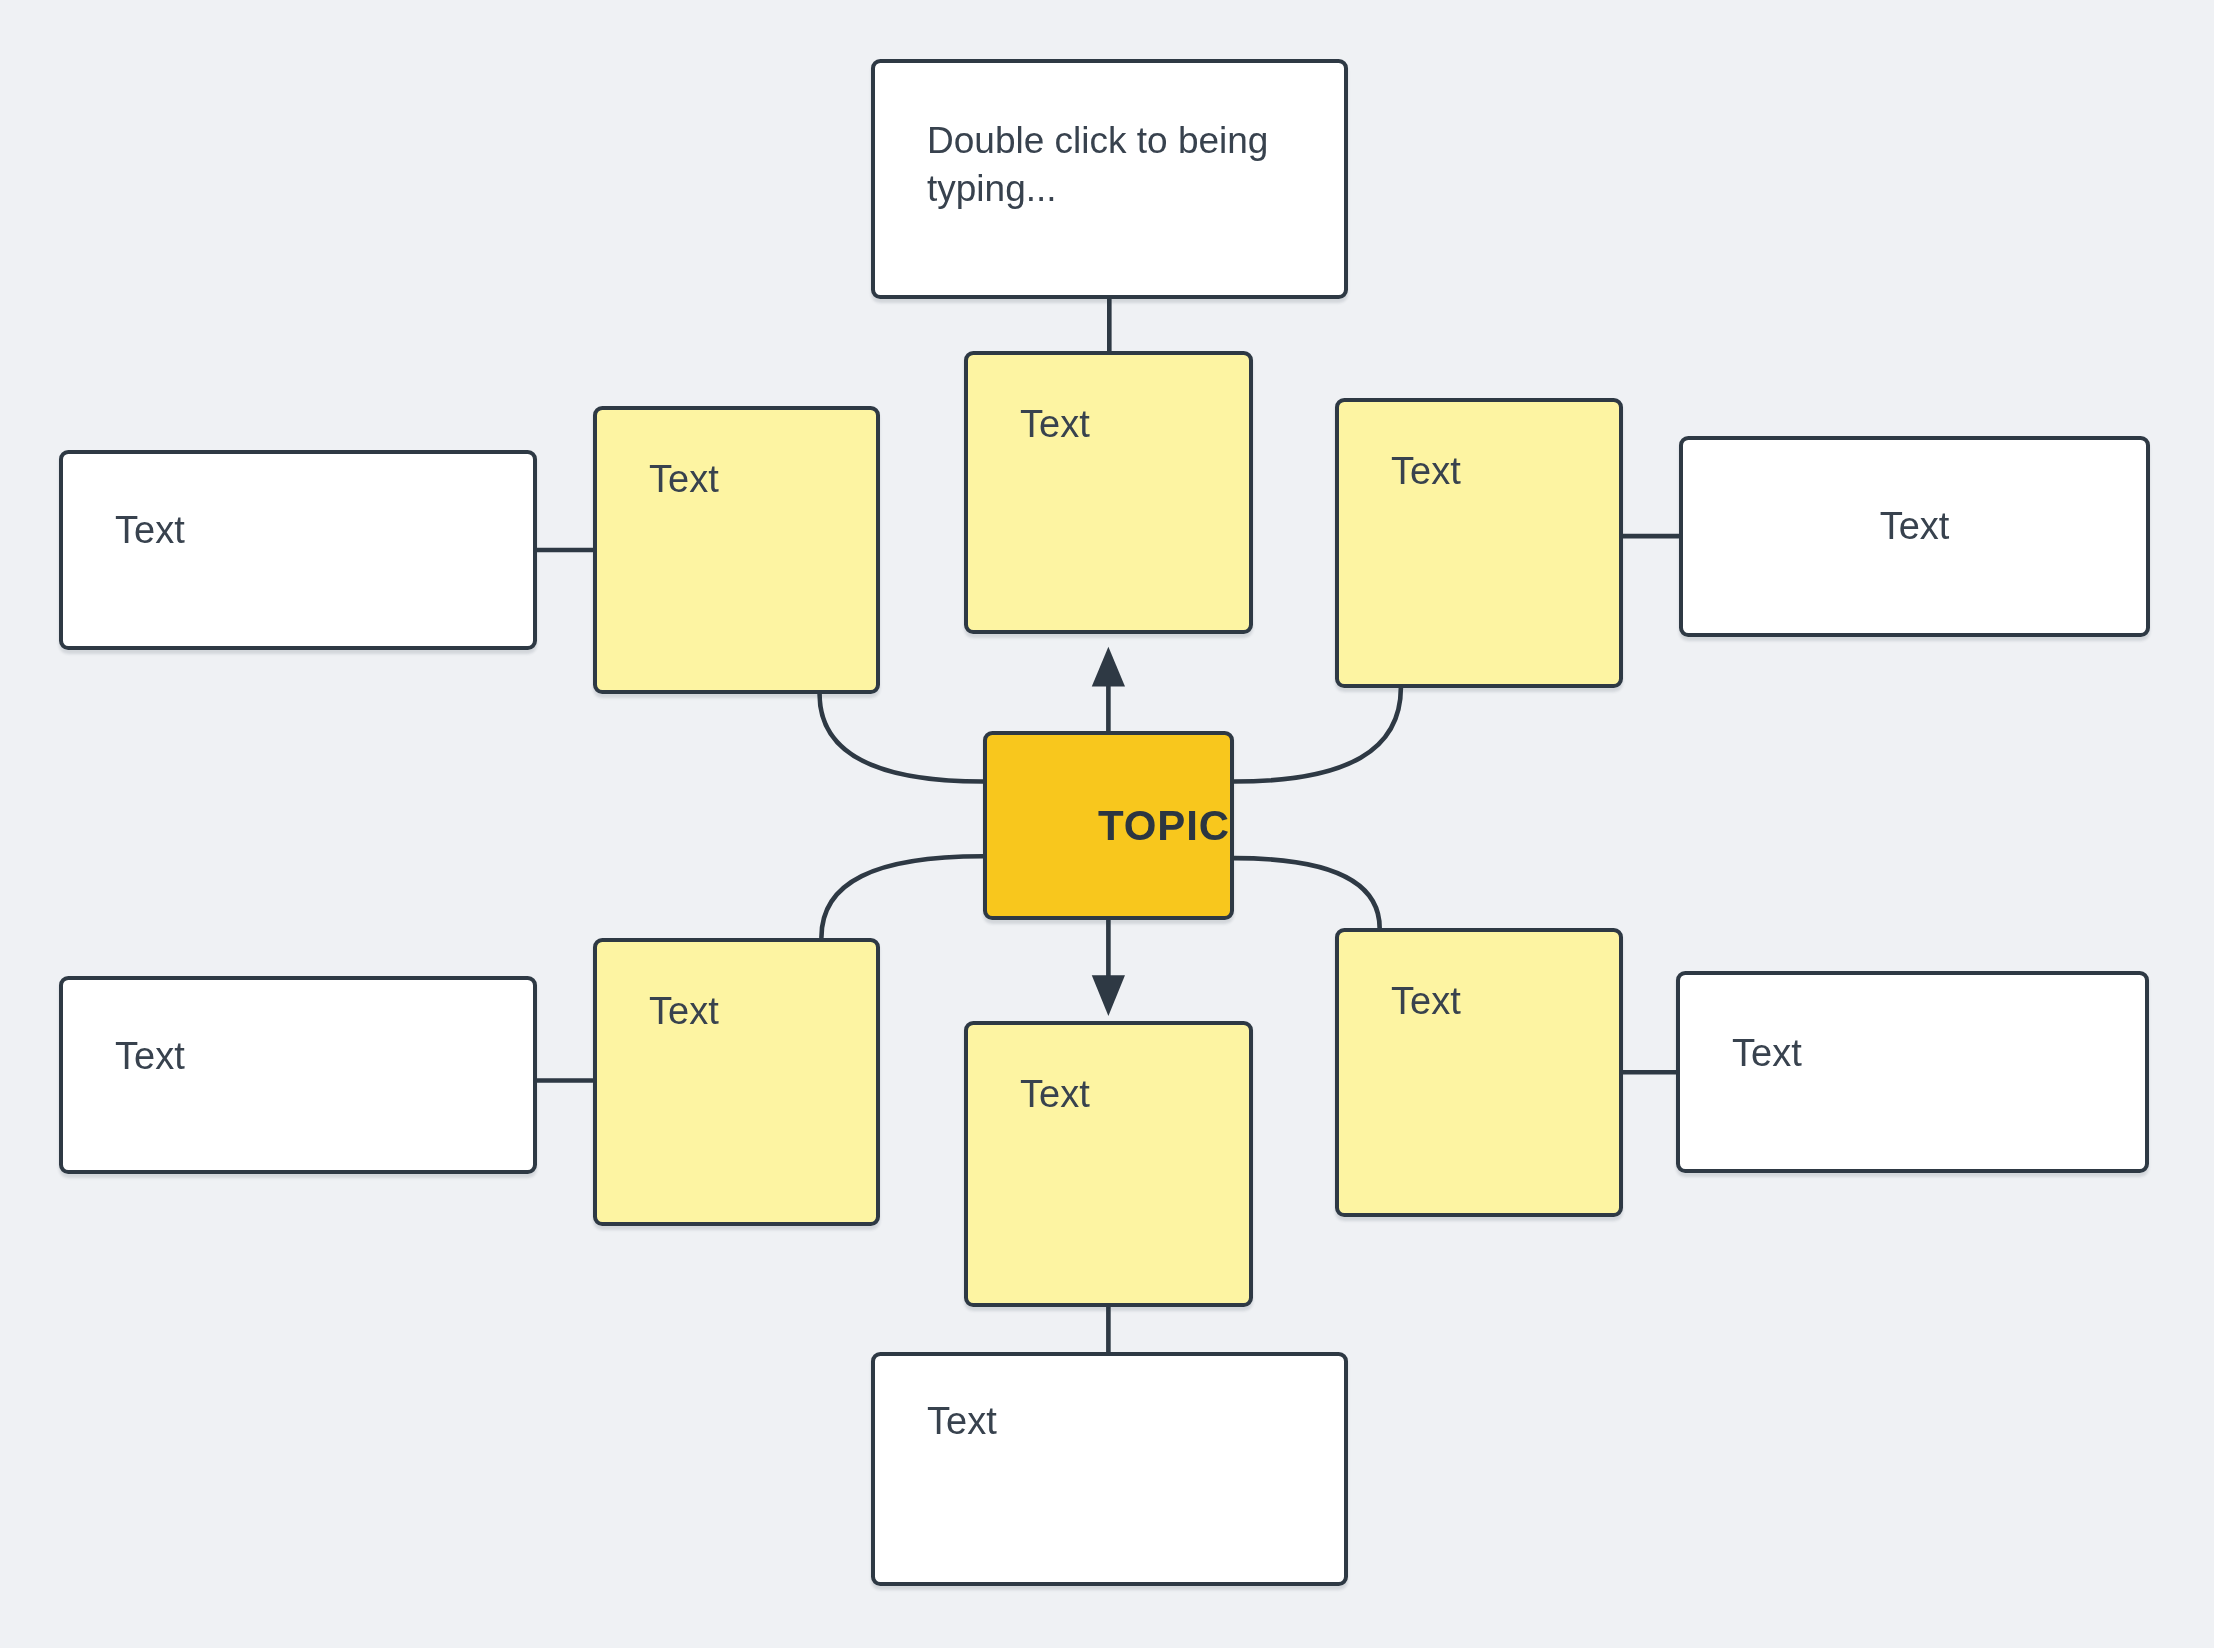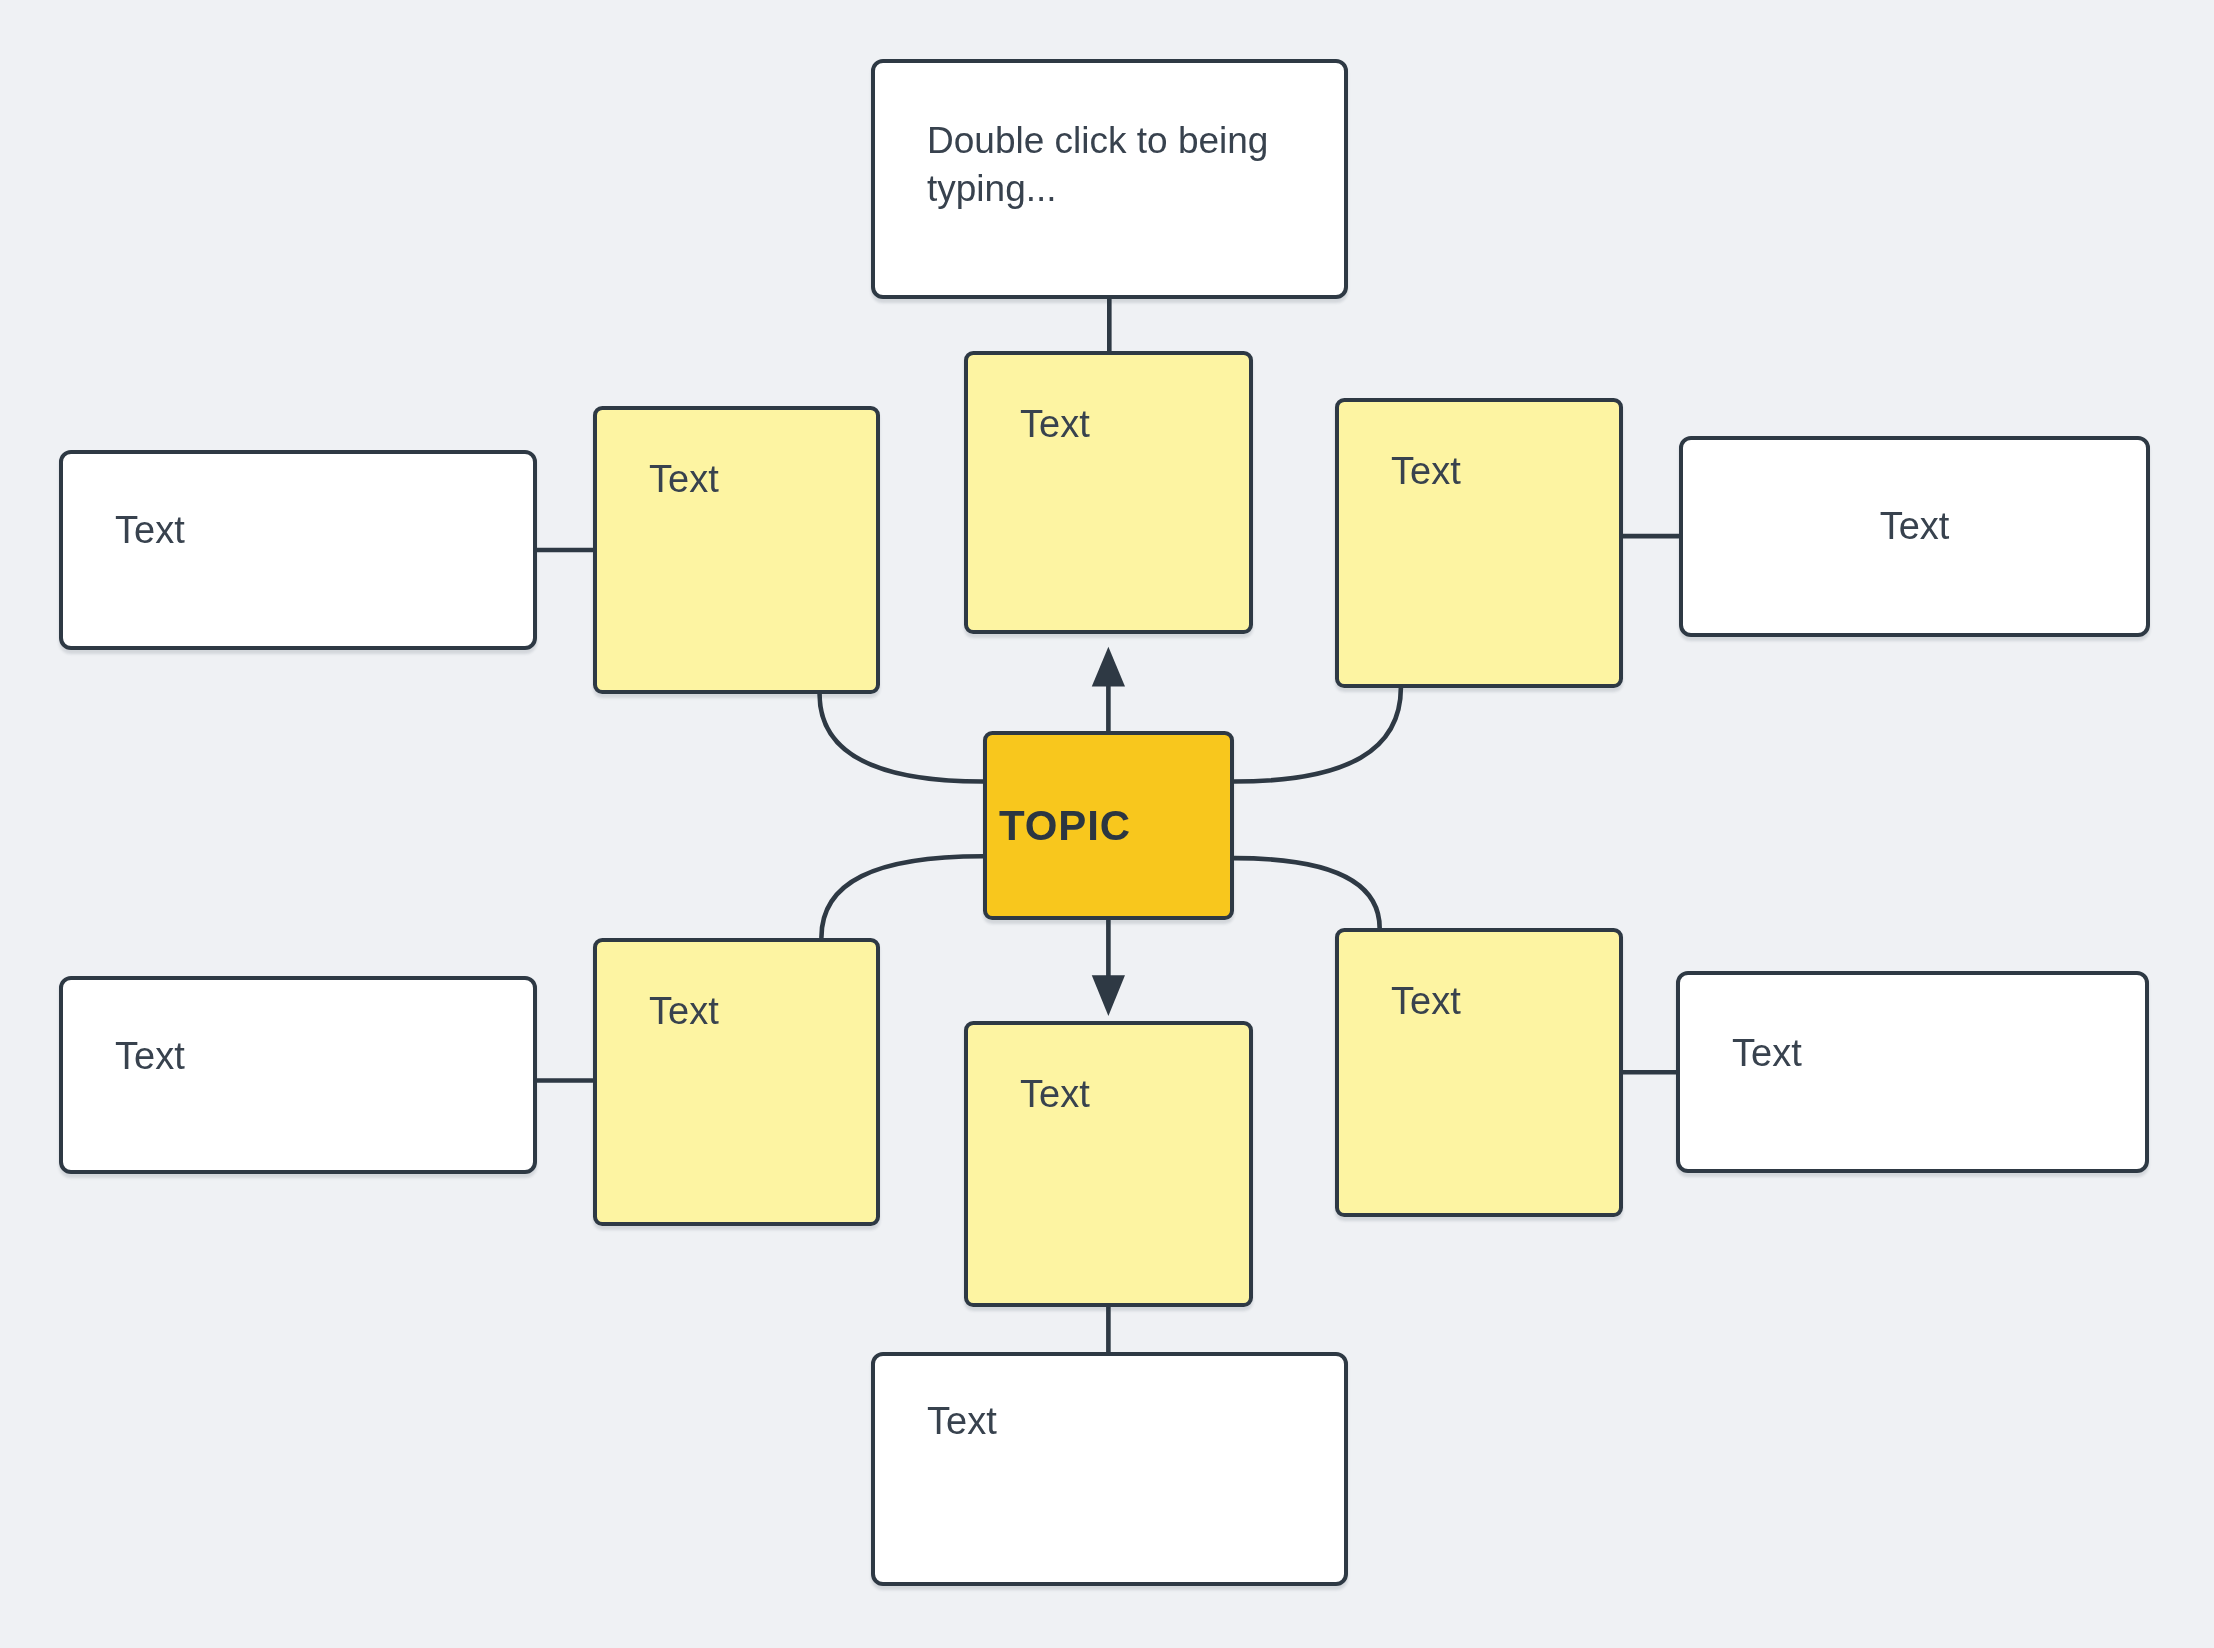--- a/index.html
+++ b/index.html
@@ -13,23 +13,23 @@
   }
   *{margin:0;padding:0;box-sizing:border-box;}
   html,body{background:var(--background);}
   body{font-family:"Liberation Sans",sans-serif;}
   .canvas{position:relative;width:2214px;height:1648px;background:var(--background);overflow:hidden;}
   svg.edges{position:absolute;left:0;top:0;}
   .edge{fill:none;stroke:var(--stroke);stroke-width:5;stroke-linecap:round;}
   .arrowhead{fill:var(--stroke);stroke:none;}
   .node{position:absolute;border:4.6px solid var(--stroke);border-radius:9.2px;
         box-shadow:0 3.7px 2.8px rgba(46,57,68,0.14);}
-  .leaf{background:var(--leafFill);border-radius:12px;}
+  .leaf{background:var(--leafFill);}
   .branch{background:var(--branchFill);}
-  .topic{background:var(--topicFill);display:flex;align-items:center;justify-content:flex-start;padding-left:12px;}
+  .topic{background:var(--topicFill);display:flex;align-items:center;justify-content:flex-end;padding-left:12px;}
   .label{position:absolute;font-size:38px;color:var(--text);white-space:nowrap;}
   .topic-label{font-size:42px;font-weight:bold;color:var(--topicText);letter-spacing:0.9px;}
   .note-label{position:absolute;left:52px;top:54px;width:391px;font-size:37px;
               line-height:48px;color:var(--text);}
   
   .n-top-note{left:871px;top:59px;width:477px;height:240px;}
   .n-branch-top{left:964px;top:351px;width:289px;height:283px;}
   .n-branch-left-top{left:593px;top:406px;width:287px;height:288px;}
   .n-leaf-left-top{left:59px;top:450px;width:478px;height:200px;}
   .n-branch-right-top{left:1335px;top:398px;width:288px;height:290px;}

